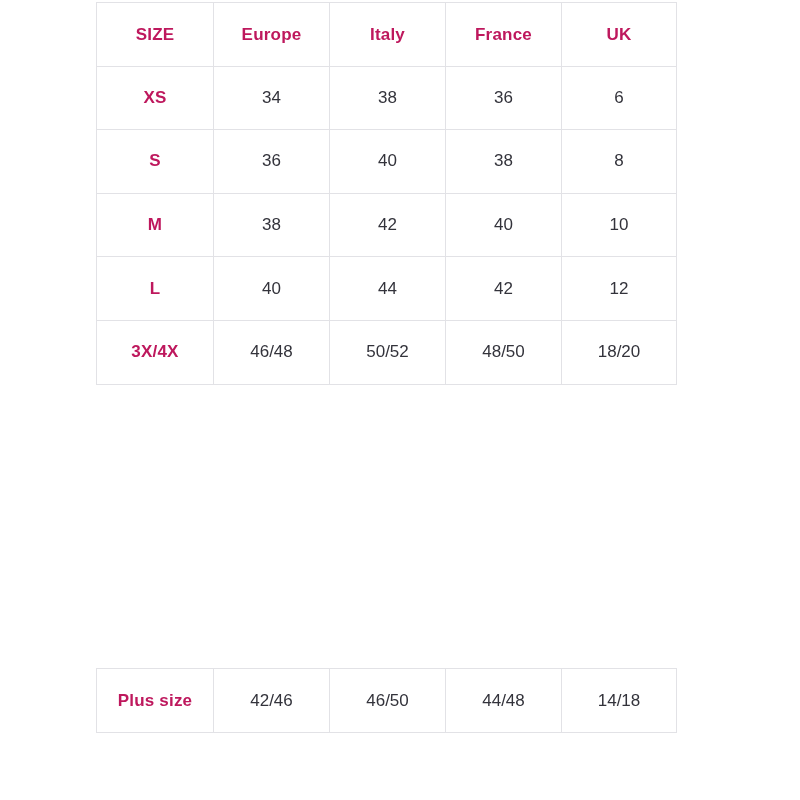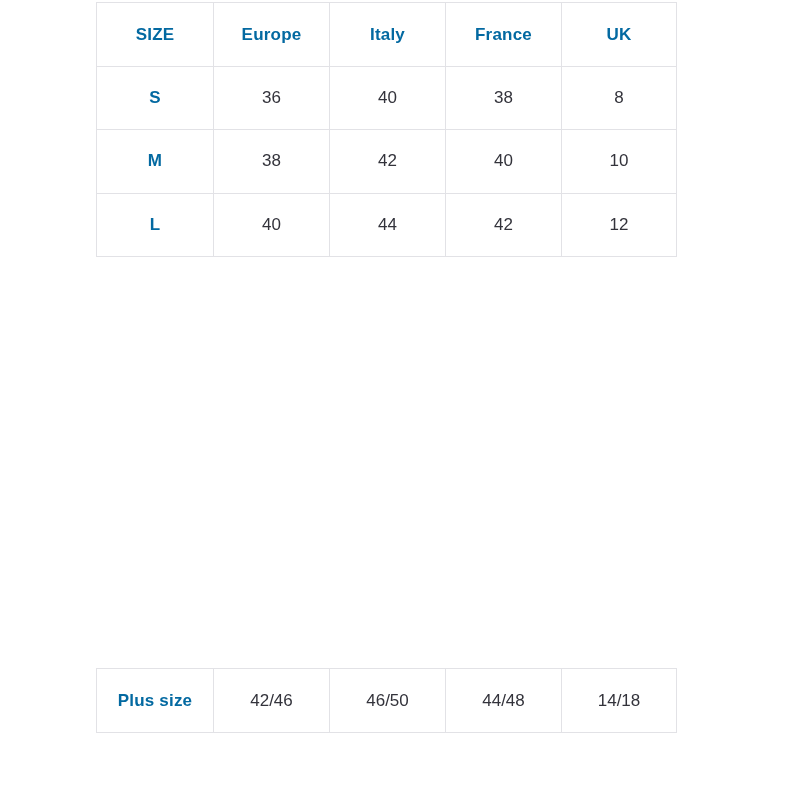--- a/index.html
+++ b/index.html
@@ -47,21 +47,21 @@
   .primary table.size-table th {
     height: 62.6px;
   }
   .secondary table.size-table td,
   .secondary table.size-table th {
     height: 63px;
   }
   table.size-table th,
   table.size-table td.rowhead {
     font-weight: bold;
-    color: #0369a1;
+    color: #be185d;
     letter-spacing: 0.2px;
   }
   table.size-table th.first-col,
   table.size-table td.rowhead {
     width: 117px;
   }
   col.c1 { width: 117px; }
   col.c2 { width: 116px; }
   col.c3 { width: 116px; }
   col.c4 { width: 116px; }
@@ -99,39 +99,53 @@
           <th>
             <span class="hdr-label">France</span>
           </th>
           <th>
             <span class="hdr-label">UK</span>
           </th>
         </tr>
       </thead>
       <tbody>
         <tr>
+          <td class="rowhead">XS</td>
+          <td>34</td>
+          <td>38</td>
+          <td>36</td>
+          <td>6</td>
+        </tr>
+        <tr>
           <td class="rowhead">S</td>
           <td>36</td>
           <td>40</td>
           <td>38</td>
           <td>8</td>
         </tr>
         <tr>
           <td class="rowhead">M</td>
           <td>38</td>
           <td>42</td>
           <td>40</td>
           <td>10</td>
         </tr>
         <tr>
           <td class="rowhead">L</td>
           <td>40</td>
           <td>44</td>
           <td>42</td>
           <td>12</td>
+        </tr>
+        <tr>
+          <td class="rowhead">3X/4X</td>
+          <td>46/48</td>
+          <td>50/52</td>
+          <td>48/50</td>
+          <td>18/20</td>
         </tr>
       </tbody>
     </table>
   </div>
 
   <div class="table-wrap secondary">
     <table class="size-table">
       <colgroup>
         <col class="c1">
           <col class="c2">

